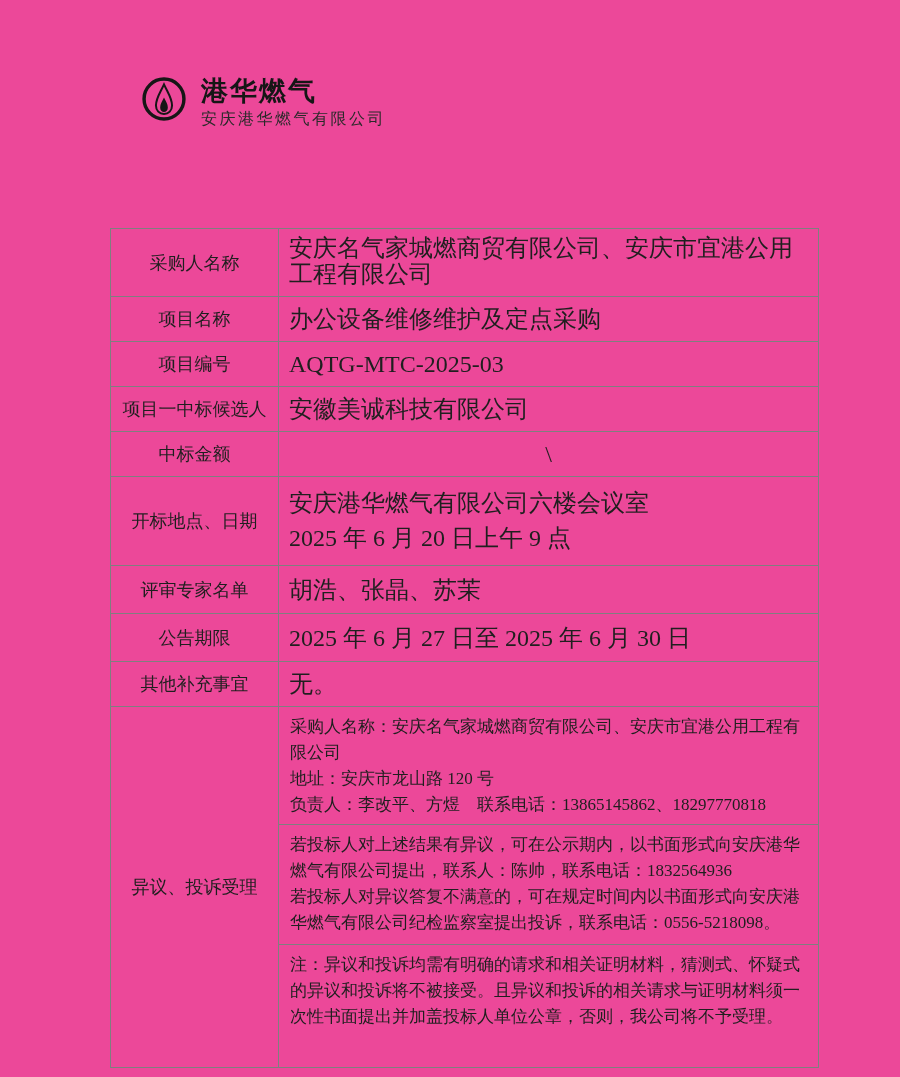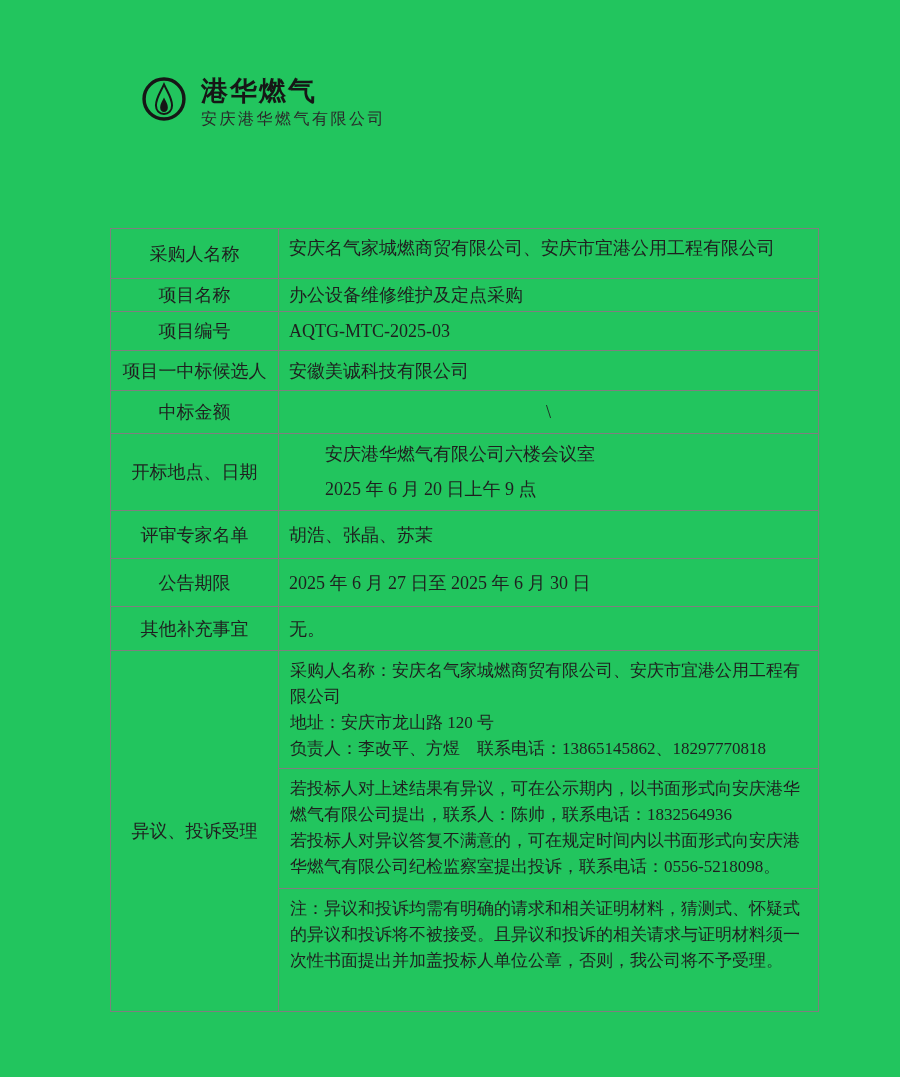--- a/index.html
+++ b/index.html
@@ -4,21 +4,21 @@
 <style>
   * { margin: 0; padding: 0; box-sizing: border-box; }
   html, body { width: 900px; background: #fbfbfb; }
   body {
     font-family: "Liberation Serif", "DejaVu Serif", serif;
     color: #1f1f1f;
     position: relative;
     height: 1077px;
     overflow: hidden;
   }
-  .page { position: absolute; inset: 0; background: #22c55e; }
+  .page { position: absolute; inset: 0; background: #ec4899; }
 
   
   .logo-row {
     position: absolute; left: 141px; top: 76px;
     display: flex; align-items: flex-start; gap: 14px;
   }
   .logo-mark { width: 46px; height: 46px; flex: 0 0 auto; }
   .logo-text { display: flex; flex-direction: column; padding-top: 2px; }
   .logo-brand {
     font-size: 27px; font-weight: 800; letter-spacing: 2px;
@@ -43,27 +43,27 @@
   table.main {
     position: absolute; left: 110px; top: 228px;
     width: 708px; border-collapse: collapse; table-layout: fixed;
   }
   table.main td { border: 1px solid #7f7f7f; }
   td.lbl {
     width: 168px; text-align: center; vertical-align: middle;
     font-size: 18px; color: #1f1f1f; padding: 2px 4px;
   }
   td.val {
-    vertical-align: middle; font-size: 18px; color: #1f1f1f;
-    padding: 3px 10px; line-height: 26px;
+    vertical-align: middle; font-size: 24px; color: #1f1f1f;
+    padding: 9px 10px; line-height: 26px;
   }
   td.val.v-top { vertical-align: top; padding-top: 6px; }
   td.val.center { text-align: center; }
   td.val p { margin: 0; }
-  td.val.two-line p { line-height: 35px; margin-left: 36px; }
+  td.val.two-line p { line-height: 35px; }
   td.block {
     vertical-align: top; font-size: 17px; line-height: 26px;
     padding: 7px 13px 6px 11px; color: #1f1f1f;
   }
   td.block p { margin: 0; }
 </style>
 </head>
 <body>
 
 <div class="page">

